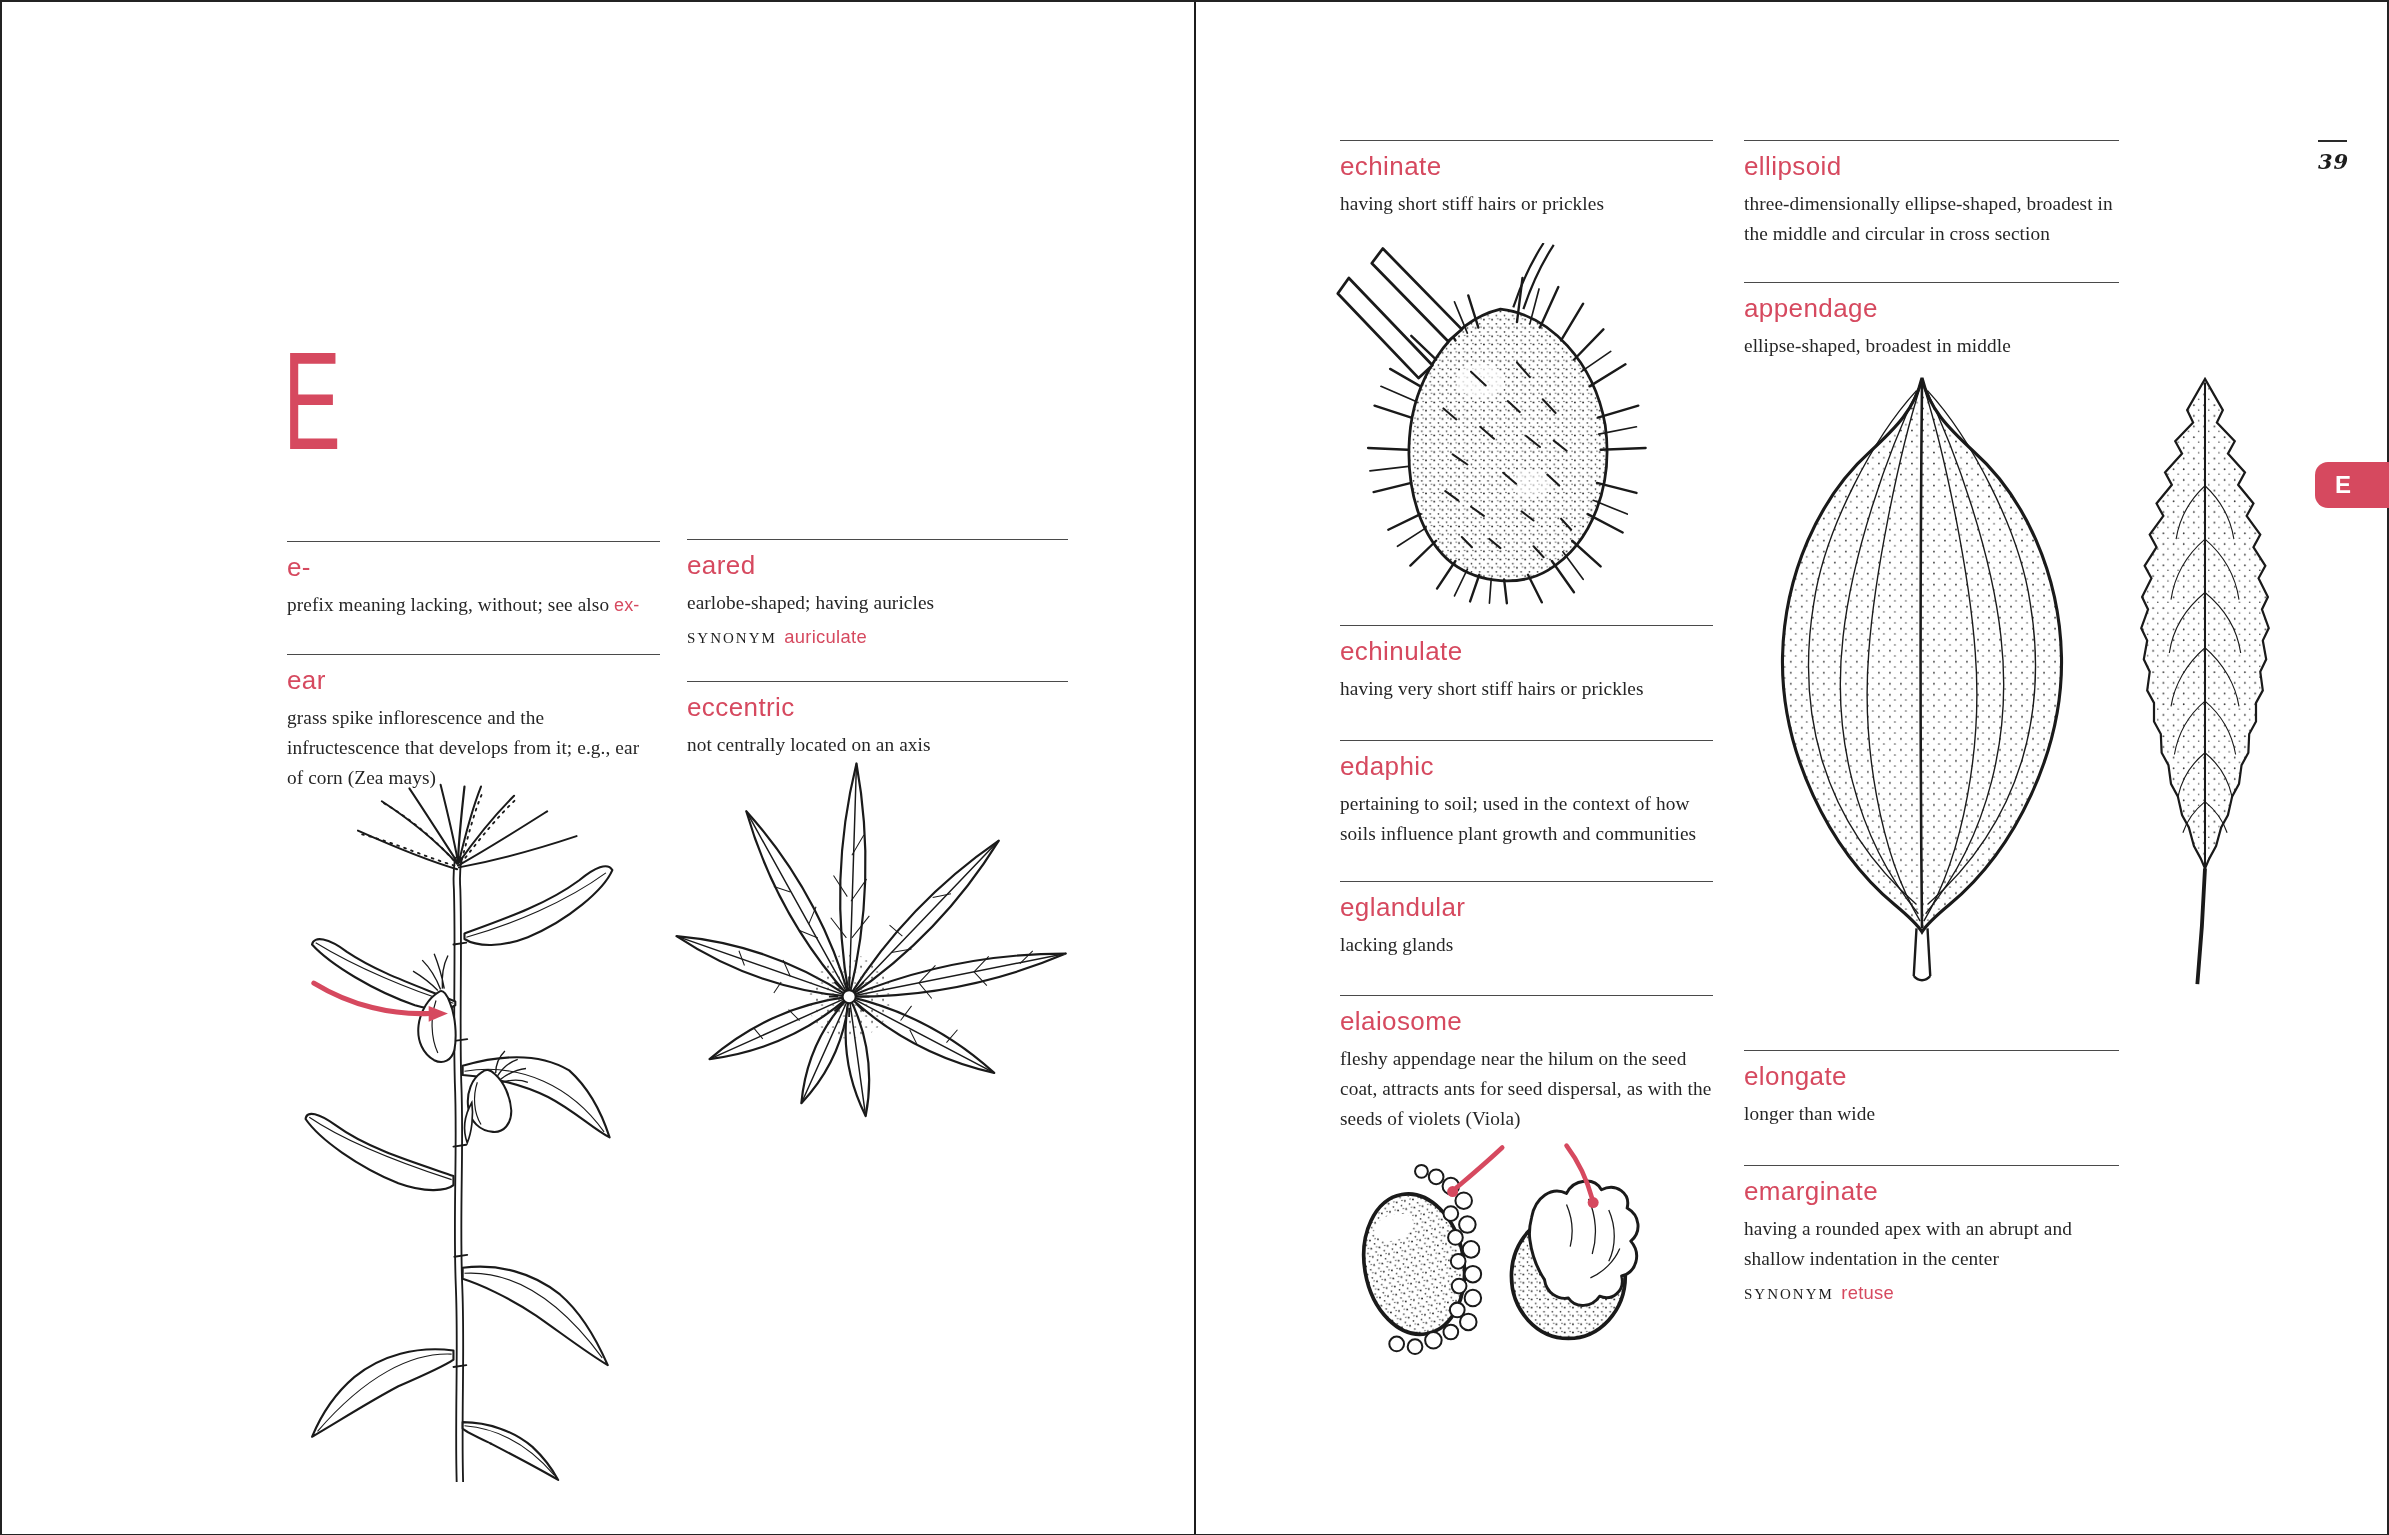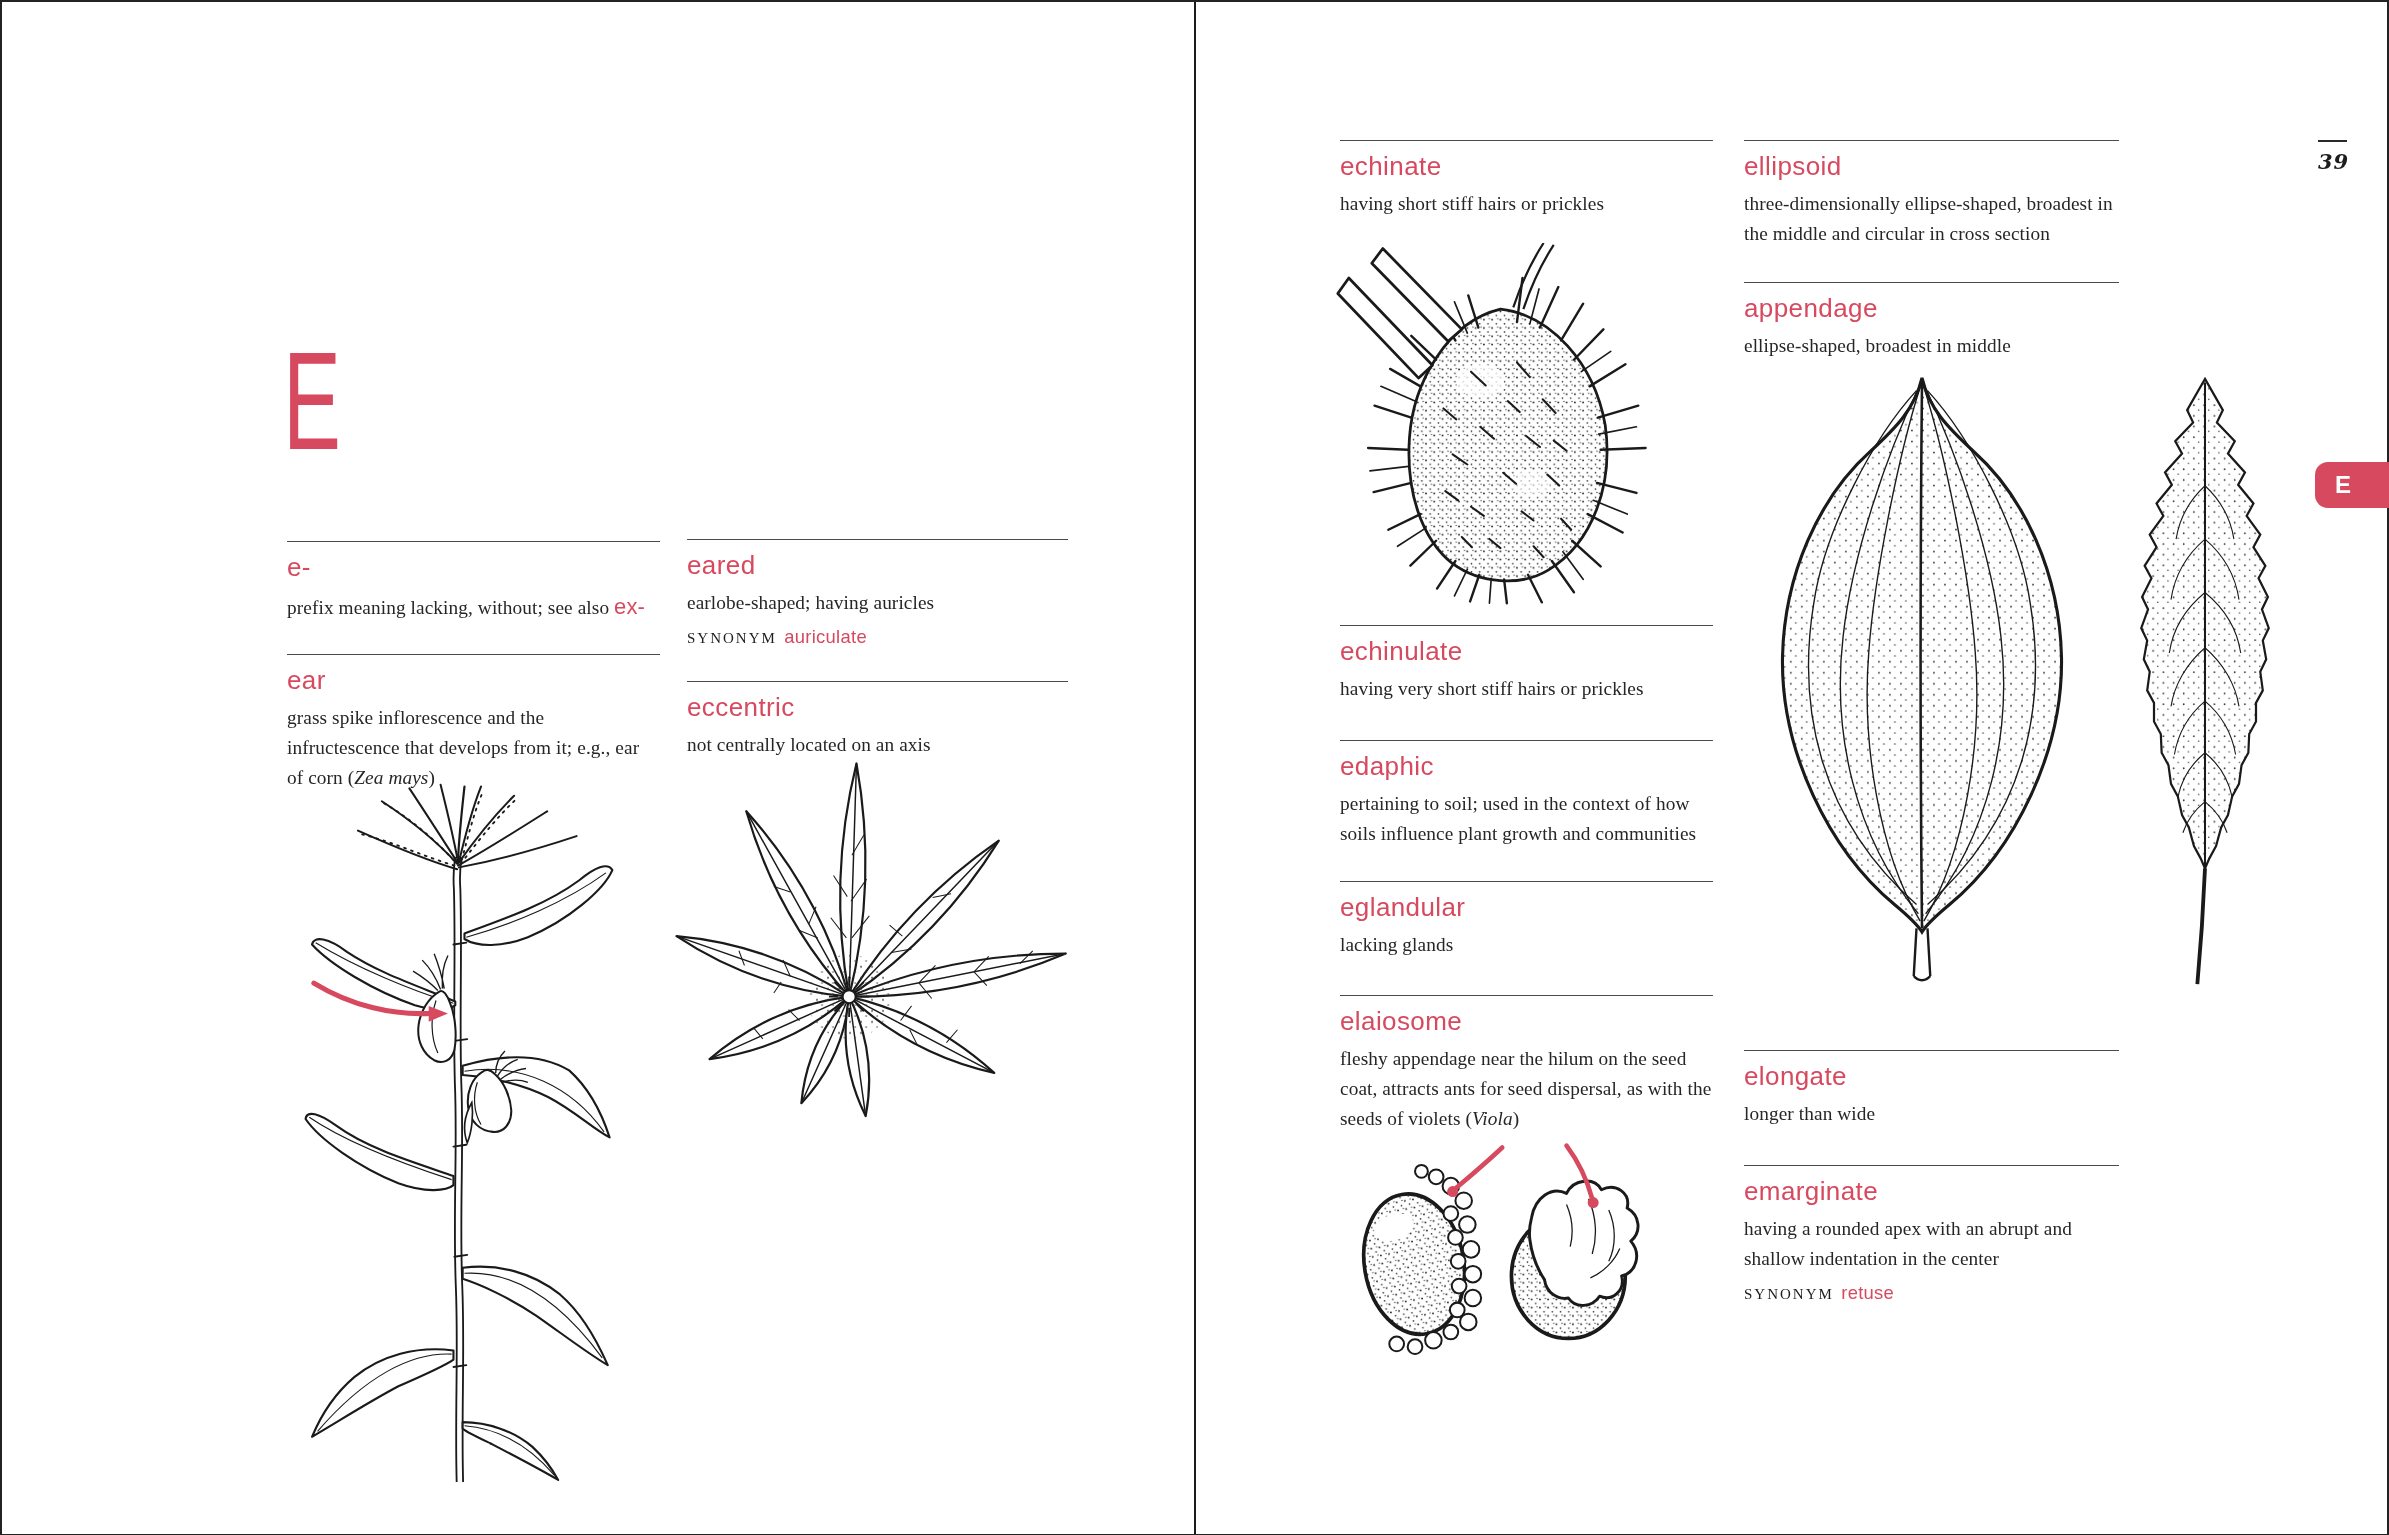--- a/index.html
+++ b/index.html
@@ -9,22 +9,22 @@
           background:#fff;border:2.8px solid #232323;box-sizing:border-box;}
   .divider{position:absolute;left:1192px;top:0;bottom:0;width:1.8px;background:#1c1c1c;}
   .big-letter{position:absolute;left:281px;top:329px;font-size:140px;line-height:1;
               font-weight:400;color:var(--accent);transform:scaleX(0.62);
               transform-origin:left top;}
   .entry{position:absolute;border-top:1.8px solid #4a4a4a;padding-top:11px;box-sizing:border-box;}
   .term{margin:0;font-size:26px;font-weight:500;color:var(--accent);
         letter-spacing:0.4px;line-height:1.15;}
   .def{margin:7px 0 0;font-family:"Liberation Serif",serif;font-size:19.3px;
        line-height:1.56;color:#262626;letter-spacing:0.1px;}
-  .seg-ref{color:var(--accent);font-family:"Liberation Sans",sans-serif;font-size:22px;}
-  .seg-italic{font-style:italic;}
+  .seg-ref{color:var(--accent);font-family:"Liberation Sans",sans-serif;font-size:18px;}
+  .seg-italic{}
   .syn{margin:8.3px 0 0;font-family:"Liberation Serif",serif;font-size:15px;
        letter-spacing:2px;color:#1d1d1d;text-transform:uppercase;}
   .syn-word{font-family:"Liberation Sans",sans-serif;font-size:18.4px;letter-spacing:0.3px;
             color:var(--accent);text-transform:none;margin-left:7.4px;}
   .illus{position:absolute;}
   .folio{position:absolute;left:2316px;top:138px;color:#1d1d1d;}
   .folio-rule{display:block;width:28.5px;border-top:2.8px solid #2a2a2a;margin-bottom:7.4px;}
   .folio-num{font-family:"DejaVu Serif",serif;font-weight:700;font-size:21px;
              font-style:italic;letter-spacing:0.9px;}
   .tab{position:absolute;left:2313px;top:460px;width:76px;height:46px;

